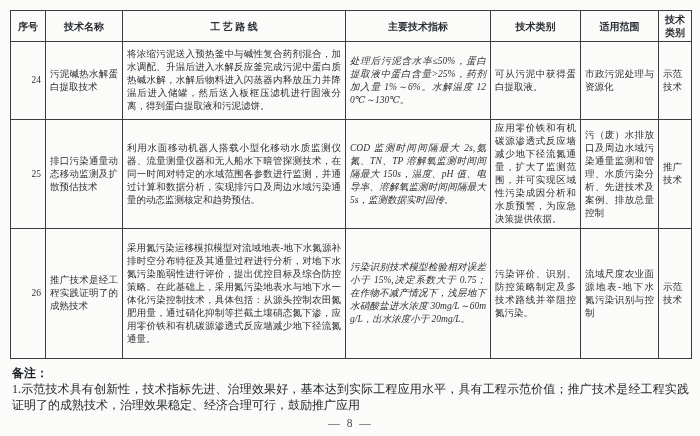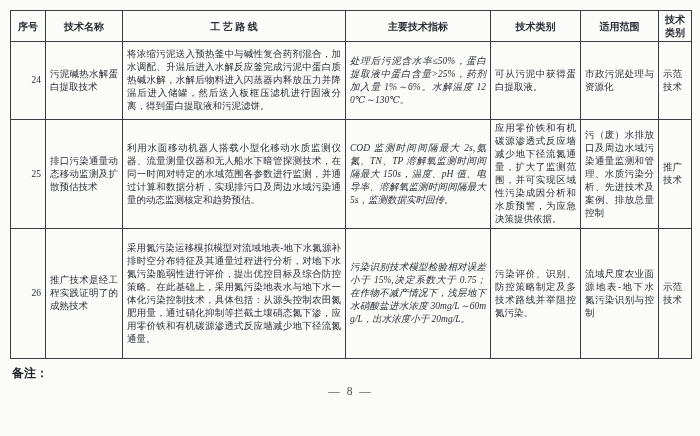--- a/index.html
+++ b/index.html
@@ -112,17 +112,18 @@
           <td class="col-ind">污染识别技术模型检验相对误差小于 15%,决定系数大于 0.75；在作物不减产情况下，浅层地下水硝酸盐进水浓度 30mg/L～60mg/L，出水浓度小于 20mg/L。</td>
           <td class="col-feat">污染评价、识别、防控策略制定及多技术路线并举阻控氮污染。</td>
           <td class="col-scope">流域尺度农业面源地表-地下水氮污染识别与控制</td>
           <td class="col-cat">示范技术</td>
         </tr>
       </tbody>
   </table>
 
   <div class="notes">
     <div class="notes-label">备注：</div>
+    <div class="note-item">1.示范技术具有创新性，技术指标先进、治理效果好，基本达到实际工程应用水平，具有工程示范价值；推广技术是经工程实践证明了的成熟技术，治理效果稳定、经济合理可行，鼓励推广应用</div>
   </div>
 
   <div class="page-footer">— 8 —</div>
 
 </div>
 
 </body></html>

